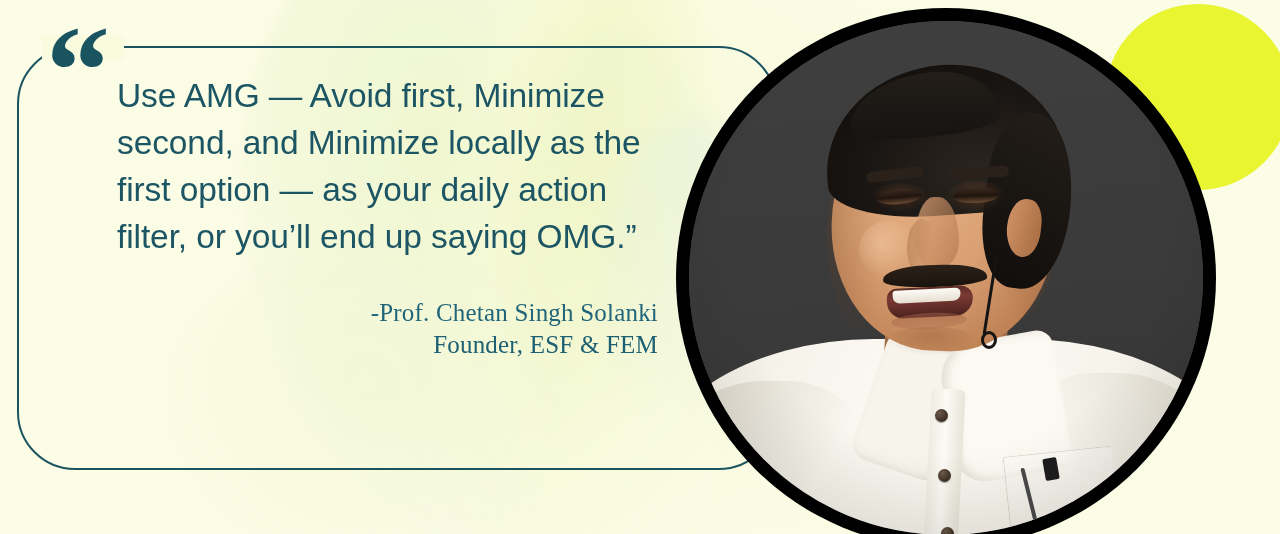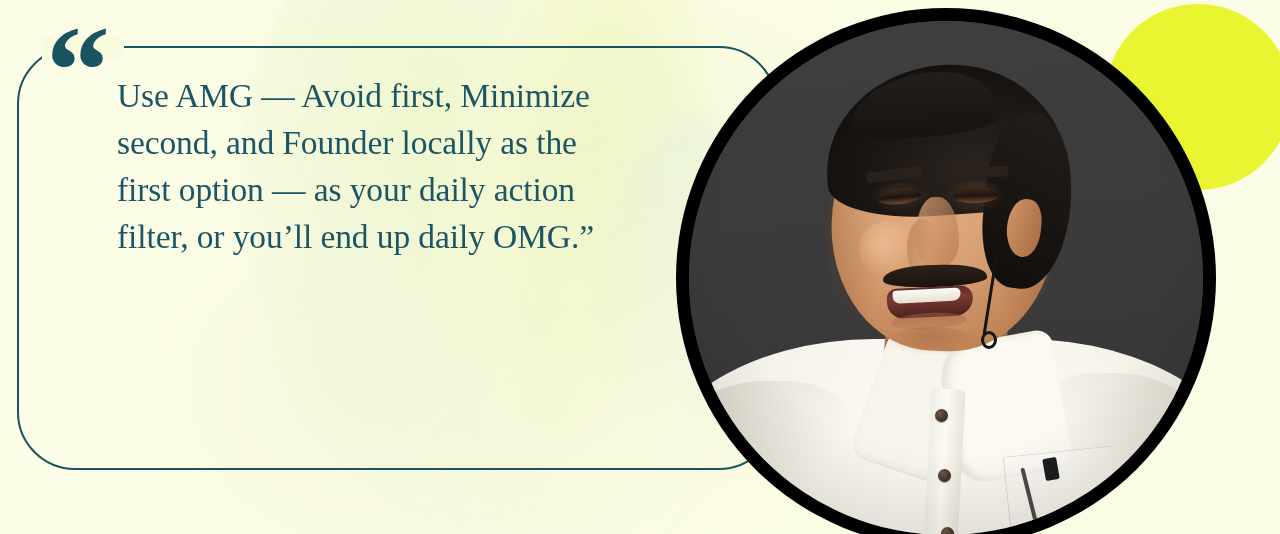--- a/index.html
+++ b/index.html
@@ -107,21 +107,21 @@
     color: #1b5461;
     letter-spacing: -2px;
     user-select: none;
   }
 
   
   .quote-text {
     position: absolute;
     left: 117px; top: 72px;
     width: 560px;
-    font-family: Liberation Serif, serif;
+    font-family: Liberation Sans, sans-serif;
     font-size: 33.5px;
     line-height: 47px;
     color: #1c5563;
     letter-spacing: -0.1px;
   }
   .quote-text .qline { display: block; white-space: nowrap; }
 
   
   .attribution {
     position: absolute;
@@ -482,25 +482,29 @@
   <div class="bg-wash-e"></div>
 
   <div class="lime-circle"></div>
 
   <div class="quote-frame"></div>
   <div class="frame-gap"></div>
   <div class="quote-glyph">“</div>
 
   <div class="quote-text">
     <span class="qline">Use AMG — Avoid first, Minimize</span>
-    <span class="qline">second, and Founder locally as the</span>
+    <span class="qline">second, and Minimize locally as the</span>
     <span class="qline">first option — as your daily action</span>
-    <span class="qline">filter, or you’ll end up daily OMG.”</span>
+    <span class="qline">filter, or you’ll end up saying OMG.”</span>
   </div>
 
+  <div class="attribution">
+    <span class="attr-name">-Prof. Chetan Singh Solanki</span>
+    <span class="attr-role">Founder, ESF &amp; FEM</span>
+  </div>
 
   <div class="portrait-wrap">
     <div class="portrait-ring"></div>
     <div class="portrait-clip">
       <div class="photo-bg"></div>
 
       <div class="kurta"></div>
       <div class="kurta-shadow-l"></div>
       <div class="kurta-shadow-r"></div>
 

